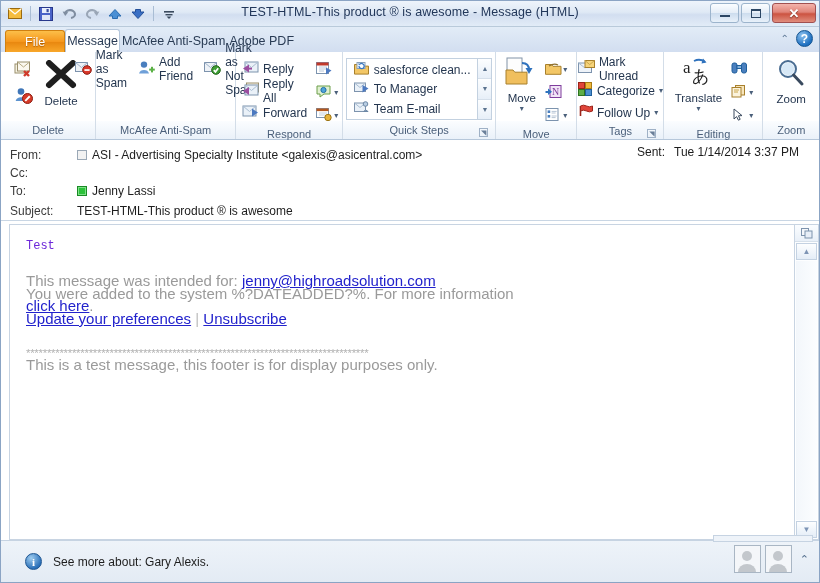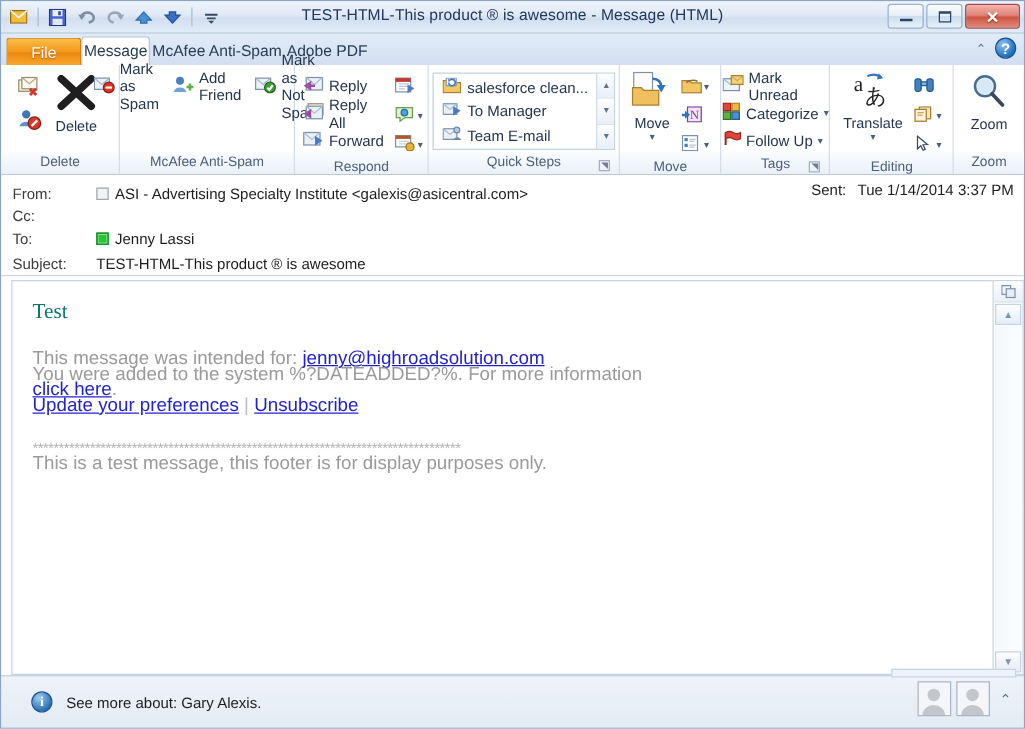--- a/index.html
+++ b/index.html
@@ -94,28 +94,28 @@
   
   .hdr { flex:none; background:#fff; border-bottom:1px solid #c9d6e4; padding:4px 0 2px 0;
          position:relative; font-size:12px; color:#1d1d1d; }
   .hrow { display:flex; align-items:flex-end; height:18px; padding-left:9px; }
   .hlabel { width:67px; flex:none; color:#3b3b3b; font-size:12px; }
   .hval { display:flex; align-items:center; gap:5px; }
   .presence { width:10px; height:10px; border:1px solid #9aa8b6; flex:none; }
   .presence.green { background:#2cc23a; border-color:#1a8a25;
       box-shadow: inset 0 0 0 1px #7fe089; }
   .presence.none { background:#f2f2f2; }
-  .sent { position:absolute; right:8px; top:5px; font-size:12px; color:#1d1d1d; }
+  .sent { position:absolute; right:20px; top:5px; font-size:12px; color:#1d1d1d; }
   .sent b { font-weight:normal; margin-right:9px; }
 
   
   .bodywrap { flex:1; position:relative; background:#fff; display:flex; min-height:0; }
   .bodypane { flex:1; border:1px solid #c8d4e2; margin:3px 0 0 8px; background:#fff;
               position:relative; overflow:hidden; padding:14px 16px; }
-  .msg-title { font-family:Liberation Serif, serif; font-size:17px; color:#0f766e; margin-bottom:22px; }
+  .msg-title { font-family:Liberation Mono, monospace; font-size:12px; color:#6d28d9; margin-bottom:22px; }
   .msg-p { font-size:15px; color:#9a9a9a; line-height:12.5px; font-family:"Liberation Sans",sans-serif; }
   .msg-p a { color:#2222cc; text-decoration:underline; }
   .stars { font-size:11.5px; color:#b3b3b3; letter-spacing:-0.3px; margin-top:22px; line-height:12px;
            white-space:nowrap; overflow:hidden; }
   .sep-bar { color:#bdbdbd; }
 
   
   .sbcol { width:24px; flex:none; margin-top:3px; display:flex; flex-direction:column;
            border:1px solid #c8d4e2; border-left:none; background:#fdfeff; }
   .split-btn { height:17px; border-bottom:1px solid #d6e0ea;

